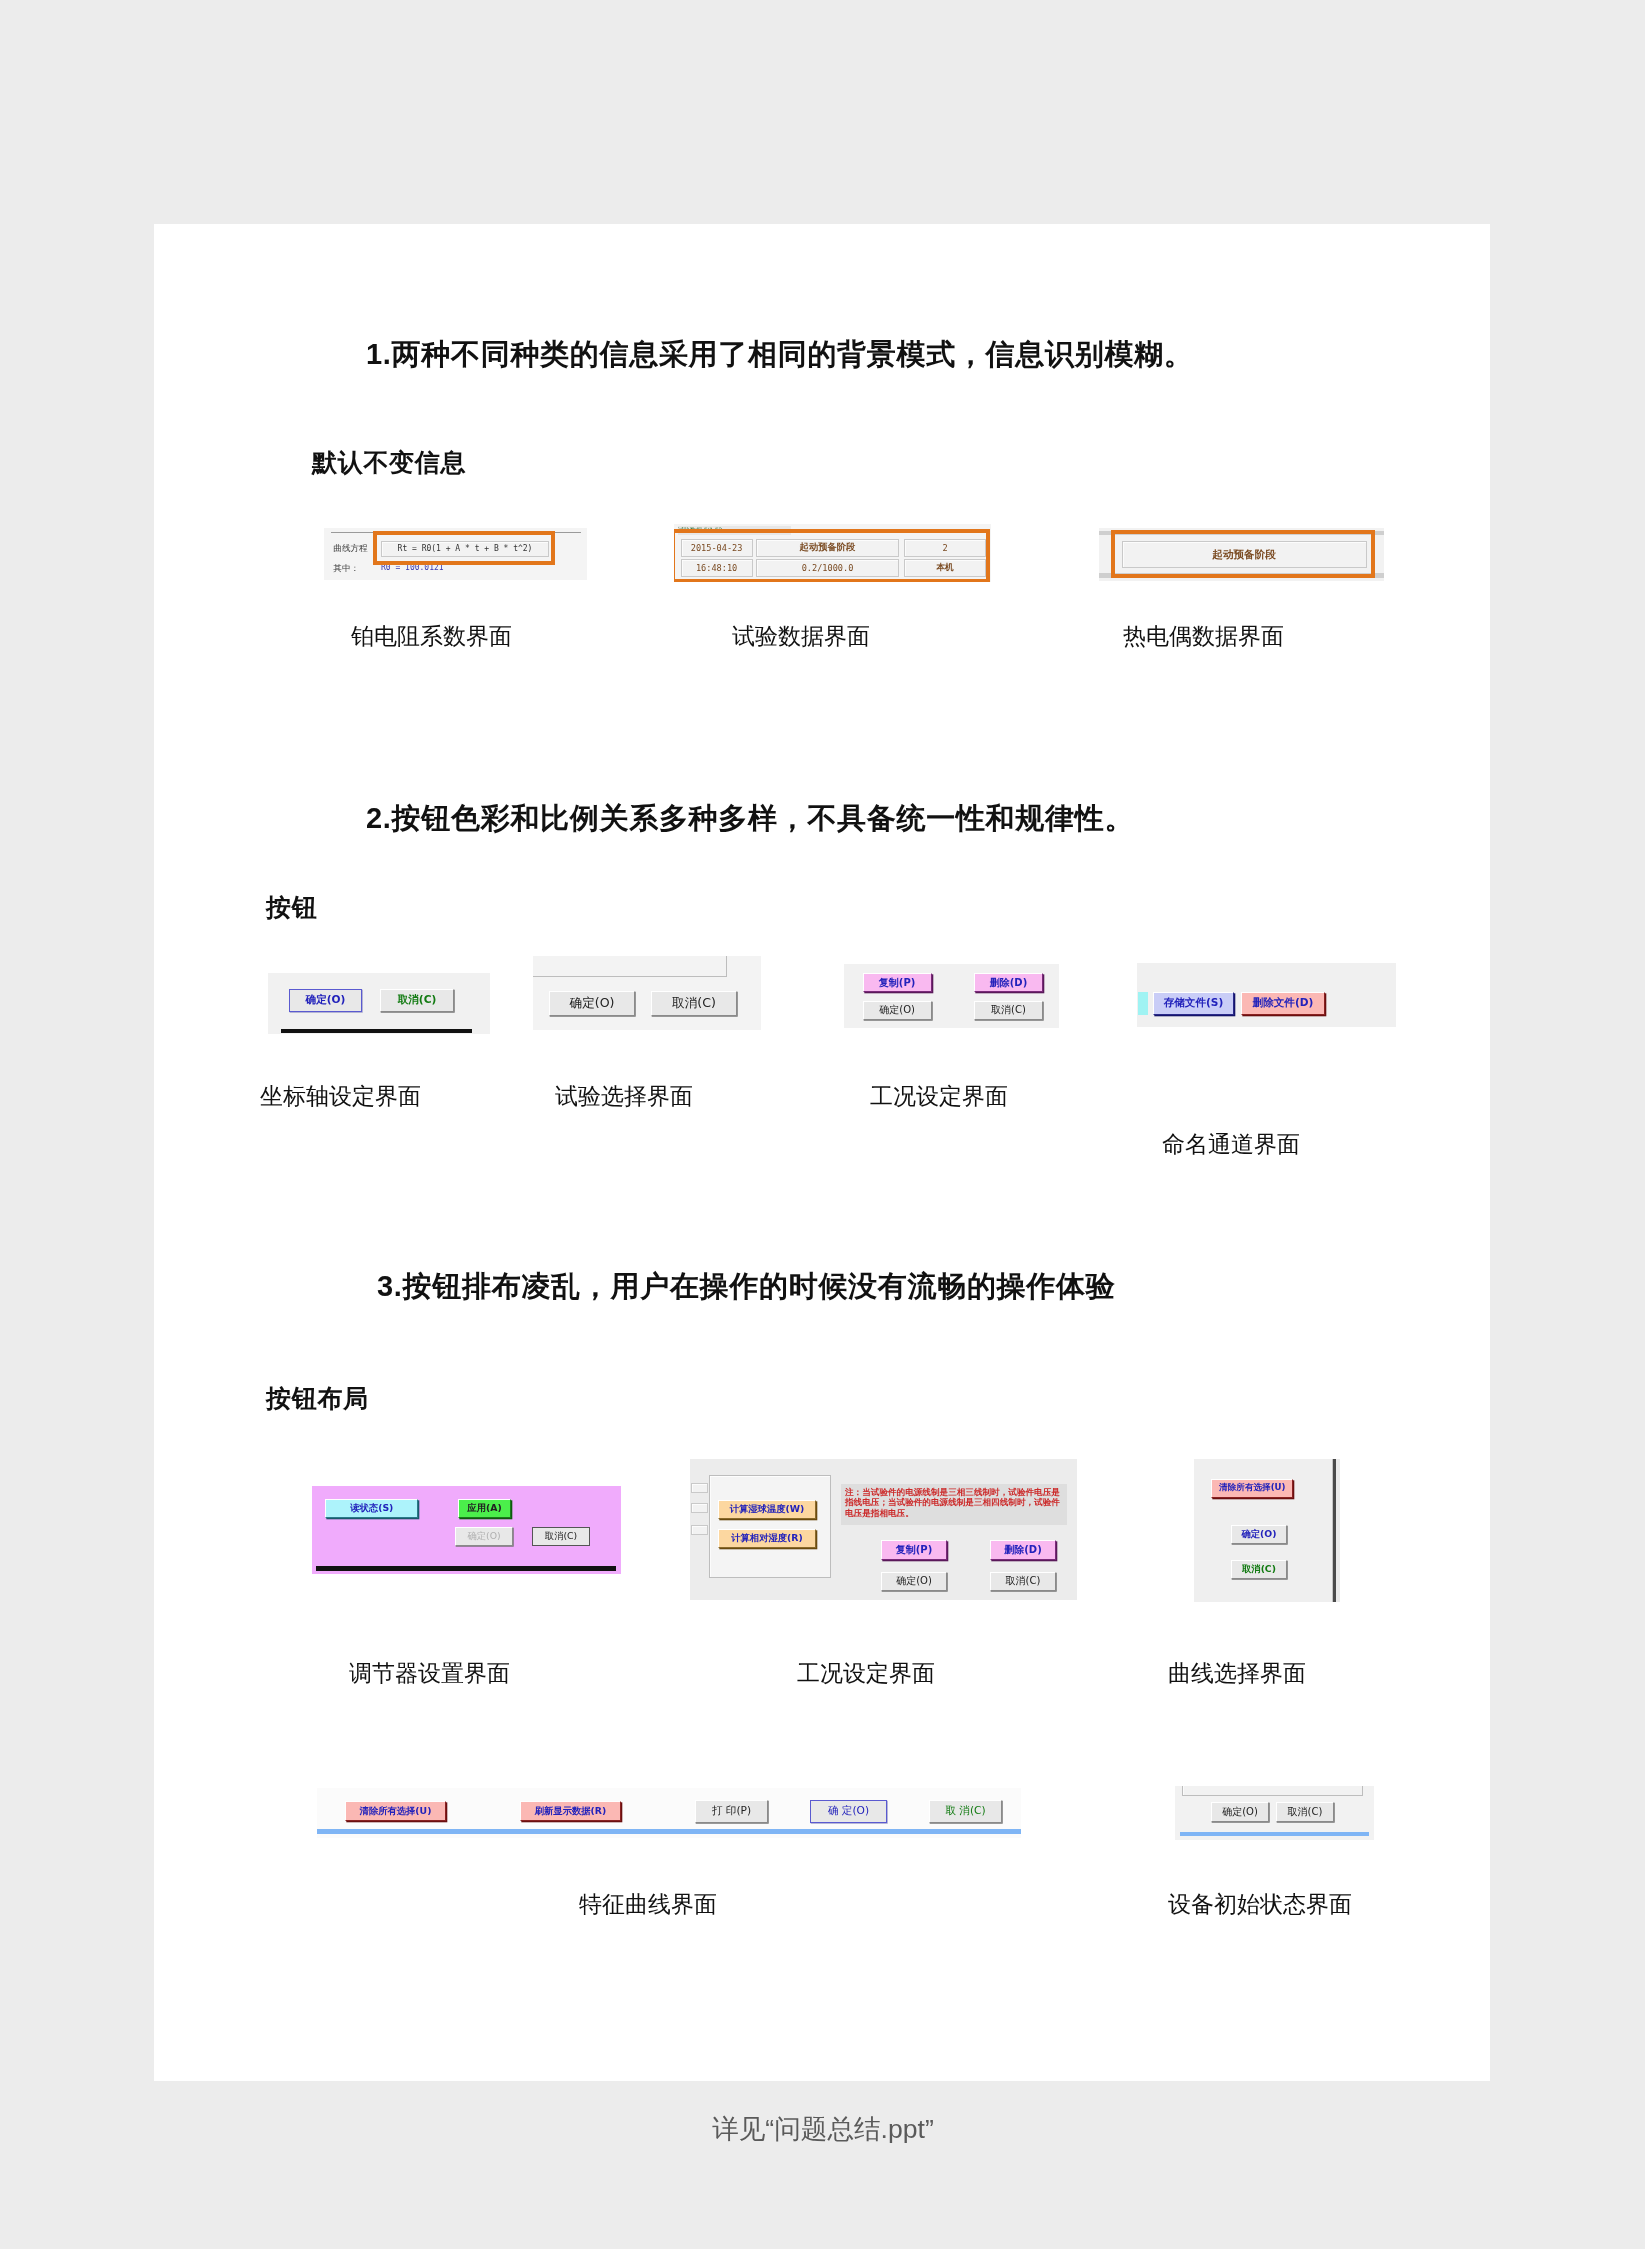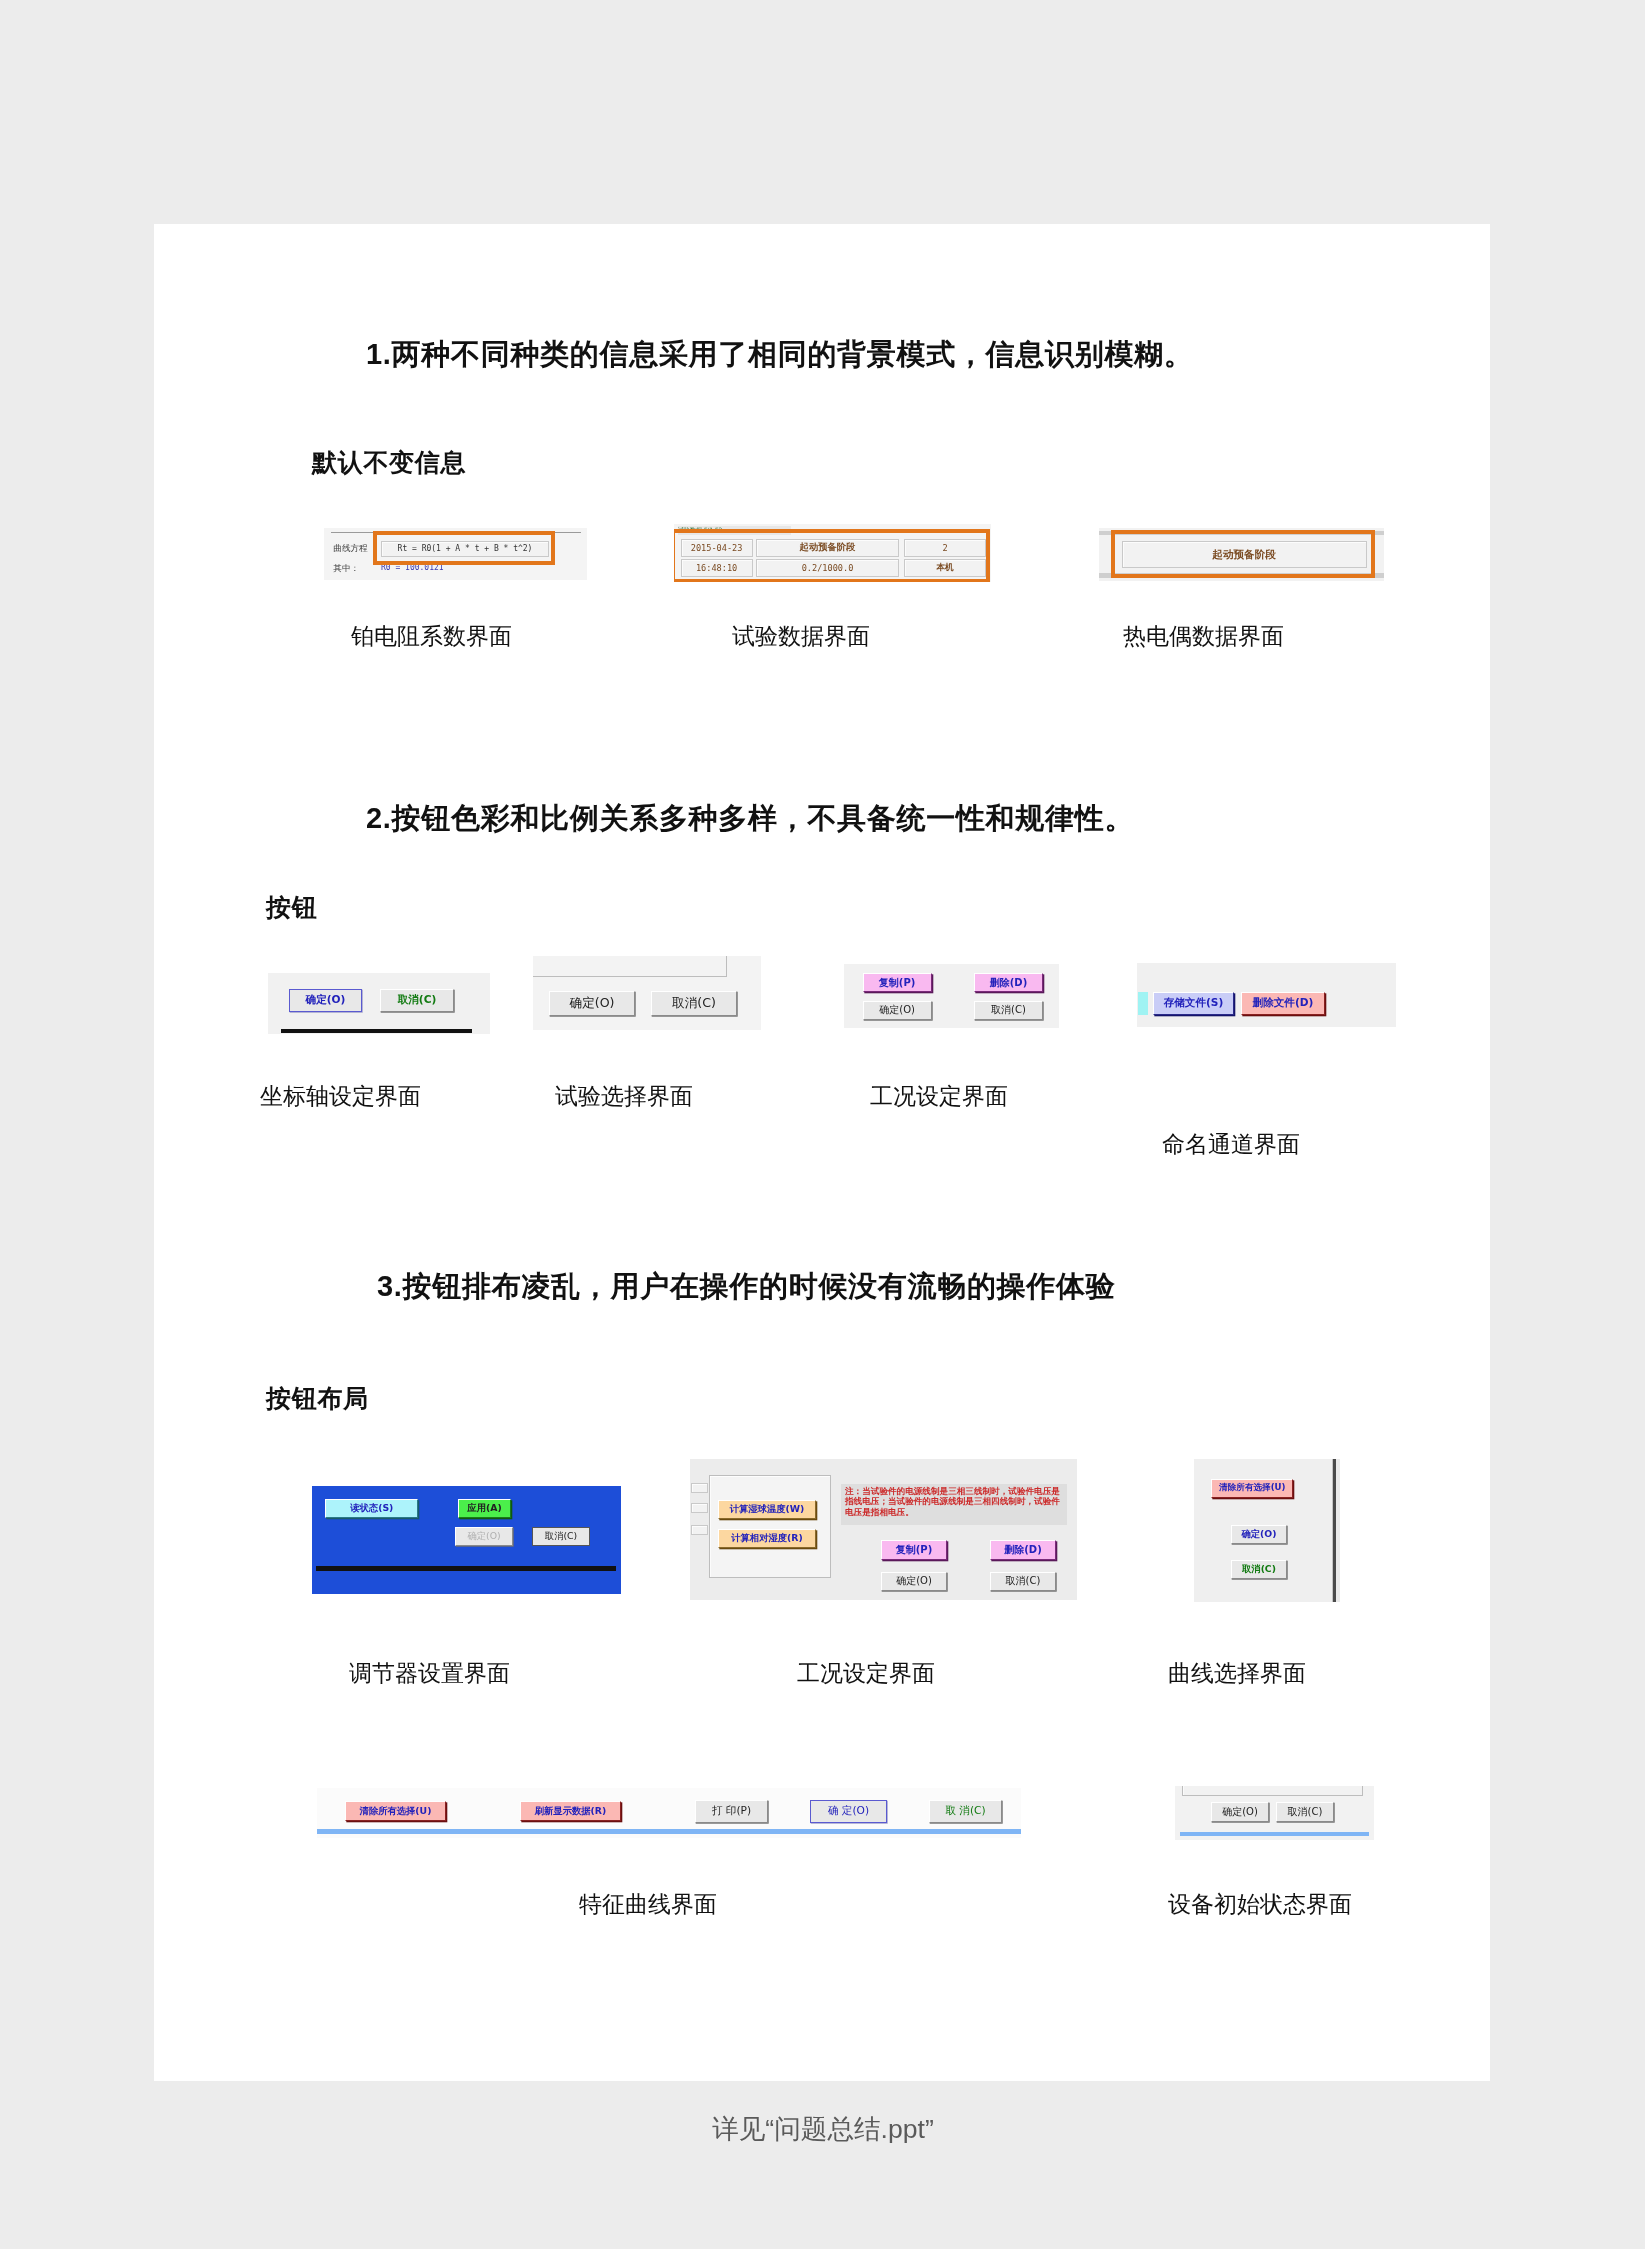--- a/index.html
+++ b/index.html
@@ -79,21 +79,21 @@
   .btn.cyan{background:#adf3fb;border-right-color:#2a7a8a;border-bottom-color:#2a7a8a;box-shadow:1.3px 1.3px 0 #1a5a6a;color:#2222bb;}
   .btn.green{background:#4bef4b;border-right-color:#1a7a1a;border-bottom-color:#1a7a1a;box-shadow:1.3px 1.3px 0 #0f5a0f;color:#222;}
   .btn.orange{background:#fcd7a0;border-right-color:#8a6a2a;border-bottom-color:#8a6a2a;box-shadow:1.3px 1.3px 0 #6a4a10;color:#2222bb;}
   .btn.redpink{background:#fbb8b4;border-right-color:#8a2020;border-bottom-color:#8a2020;box-shadow:1.3px 1.3px 0 #6a1010;color:#2222bb;}
   .btn.lilac{background:#c9cdf7;border-right-color:#2a2a8a;border-bottom-color:#2a2a8a;box-shadow:1.3px 1.3px 0 #15156a;color:#bb1111;}
   .btn.disabled{color:#b0b0b0;}
 
   .note-box{
     background:#dedede;
     color:#cc2a2a;
-    font-family:Liberation Mono, monospace;
+    font-family:Liberation Serif, serif;
     line-height:1.25;
     box-sizing:border-box;
   }
   .frame-grp{border:0.7px solid #bdbdbd;box-shadow:inset 0.7px 0.7px 0 #ffffff;}
   .blackbar{background:#111;}
   .bluebar{background:#7fb5f5;}
   .greybar{background:#cfcfcf;}
   .titlebar{
     background:#e7e7e7;color:#4a4a4a;
     font-family:"DejaVu Sans","Liberation Sans",sans-serif;
@@ -173,21 +173,21 @@
   </div>
 
   <div class="caption" style="left:260px;top:1081px;">坐标轴设定界面</div>
   <div class="caption" style="left:555px;top:1081px;">试验选择界面</div>
   <div class="caption" style="left:870px;top:1081px;">工况设定界面</div>
   <div class="caption" style="left:1162px;top:1081px;margin-top:48px;">命名通道界面</div>
 
   <div class="sec-head" style="left:377px;top:1267px;">3.按钮排布凌乱，用户在操作的时候没有流畅的操作体验</div>
   <div class="sub-head" style="left:266px;top:1382px;">按钮布局</div>
 
-  <div class="shot" style="left:312px;top:1486px;width:309px;height:108px;background:#1d4ed8;">
+  <div class="shot" style="left:312px;top:1486px;width:309px;height:88px;background:#f0abfc;">
     <div class="btn cyan" style="position:absolute;left:13.3px;top:13.3px;width:93px;height:18.6px;font-size:9.3px;font-weight:700;">读状态(S)</div>
     <div class="btn green" style="position:absolute;left:146px;top:13.3px;width:53px;height:18.6px;font-size:9.3px;font-weight:700;">应用(A)</div>
     <div class="btn disabled" style="position:absolute;left:143px;top:41px;width:58px;height:18.6px;font-size:9.3px;">确定(O)</div>
     <div class="btn" style="position:absolute;left:220px;top:41px;width:58px;height:18.6px;font-size:9.3px;border:1.3px solid #555;box-shadow:none;">取消(C)</div>
     <div class="blackbar" style="position:absolute;left:4px;top:80px;width:300px;height:4.6px;"></div>
   </div>
 
   <div class="shot" style="left:690px;top:1459px;width:387px;height:141px;background:#ececec;">
     <div class="frame-grp" style="position:absolute;left:18.6px;top:16px;width:120px;height:101px;background:#f4f4f4;"></div>
     <div class="w95field" style="position:absolute;left:1.3px;top:24px;width:14.6px;height:8px;"></div>

